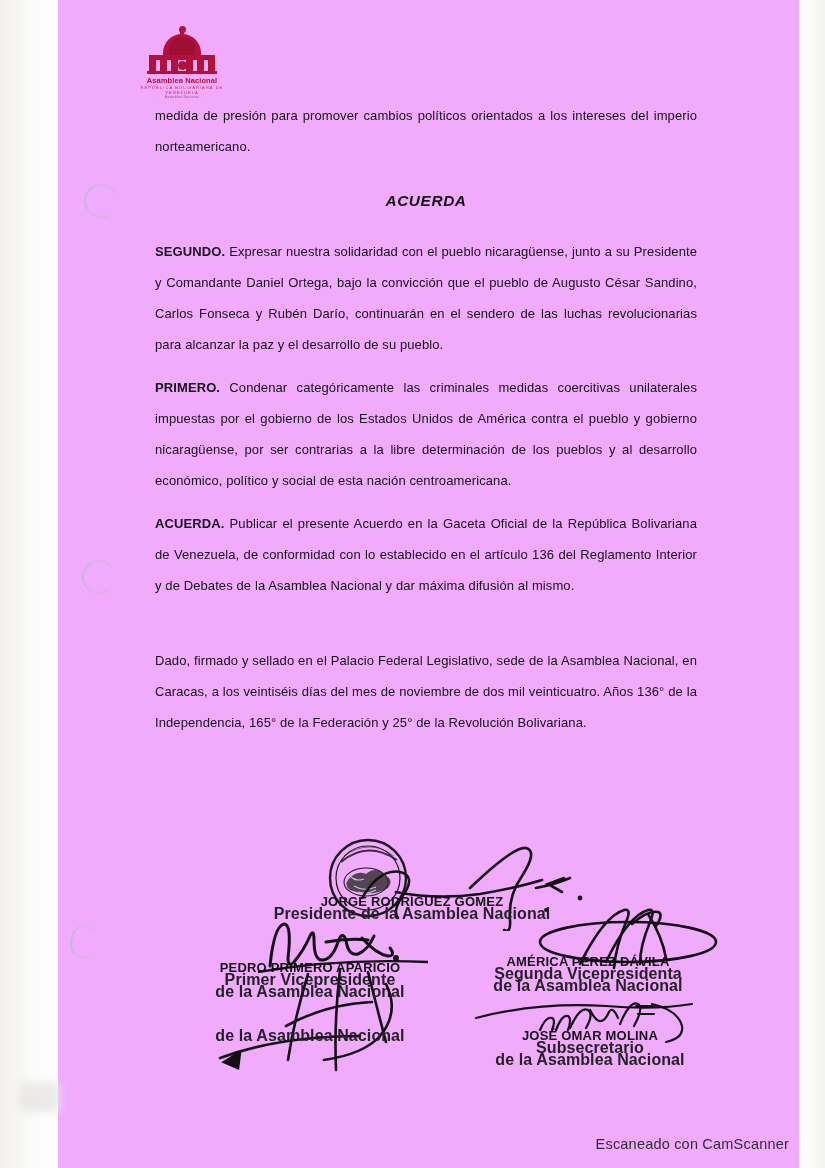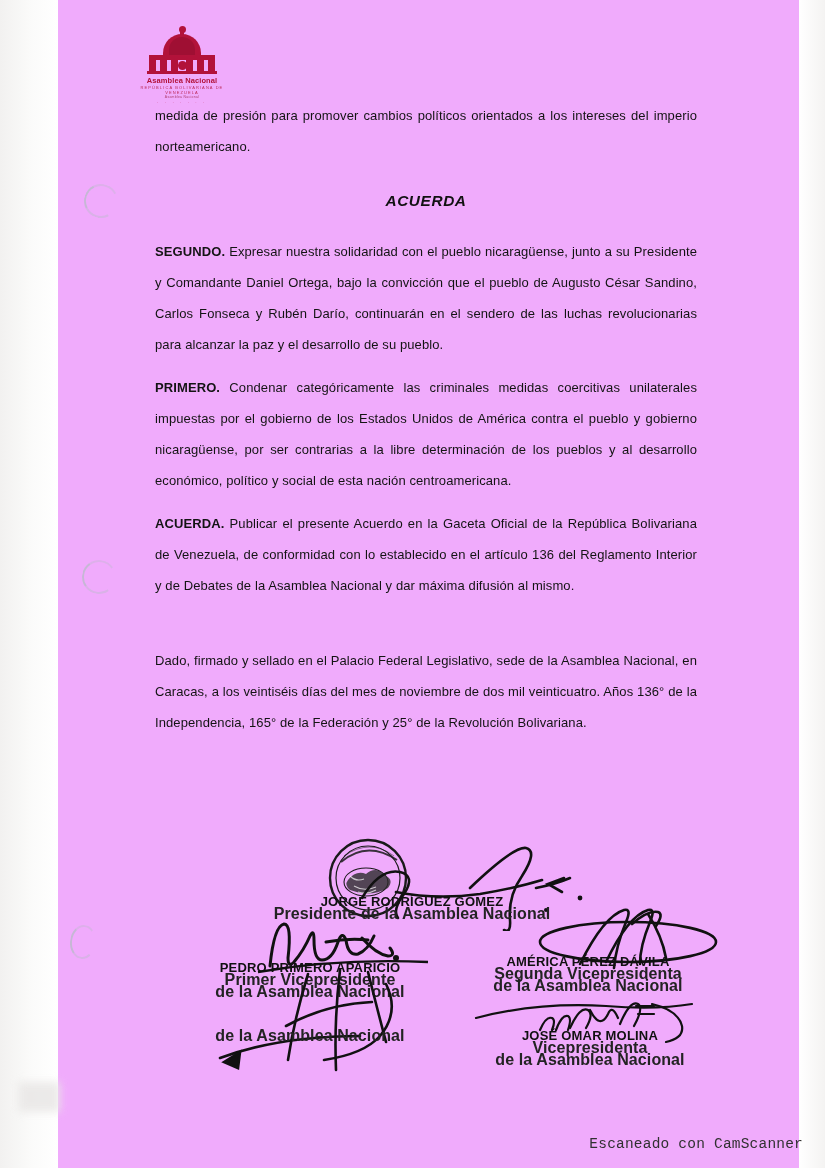--- a/index.html
+++ b/index.html
@@ -204,23 +204,23 @@
 
   .sig-president { left: 262px; top: 60px; width: 300px; }
   .sig-vp1  { left: 160px; top: 126px; width: 300px; }
   .sig-vp2  { left: 438px; top: 120px; width: 300px; }
   .sig-sec  { left: 140px; top: 194px; width: 340px; }
   .sig-sub  { left: 440px; top: 194px; width: 300px; }
 
   
   .camscanner {
     position: absolute;
-    right: 22px;
+    right: 36px;
     bottom: 16px;
-    font-family: Liberation Mono, monospace;
+    font-family: Liberation Sans, sans-serif;
     font-size: 14.5px;
     color: #303030;
     letter-spacing: .2px;
   }
 </style>
 </head>
 <body>
 
 <div class="page">
 
@@ -350,20 +350,20 @@
         <path d="M86 34 q6 -16 12 -14 q4 2 0 14"></path>
         <path d="M100 32 q10 -22 18 -18 q6 4 -2 18"></path>
         <path d="M120 14 q10 20 18 4 q4 -10 10 4"></path>
         <path d="M150 28 q10 -24 18 -20 q6 4 -4 22"></path>
         <path d="M166 10 l18 0 M168 18 l16 0"></path>
         <path d="M182 8 q26 6 30 22 q2 12 -16 16"></path>
       </g>
     </svg>
     <div class="sig sig-sub">
       <div class="sig-name">JOSÉ OMAR MOLINA</div>
-      <div class="sig-role">Vicepresidenta</div>
+      <div class="sig-role">Subsecretario</div>
       <div class="sig-role">de la Asamblea Nacional</div>
     </div>
   </div>
 
   <div class="camscanner">Escaneado con CamScanner</div>
 
 </div>
 
 </body></html>

